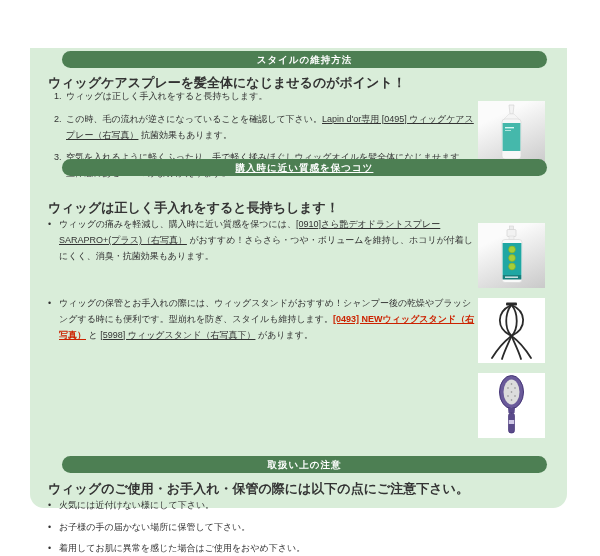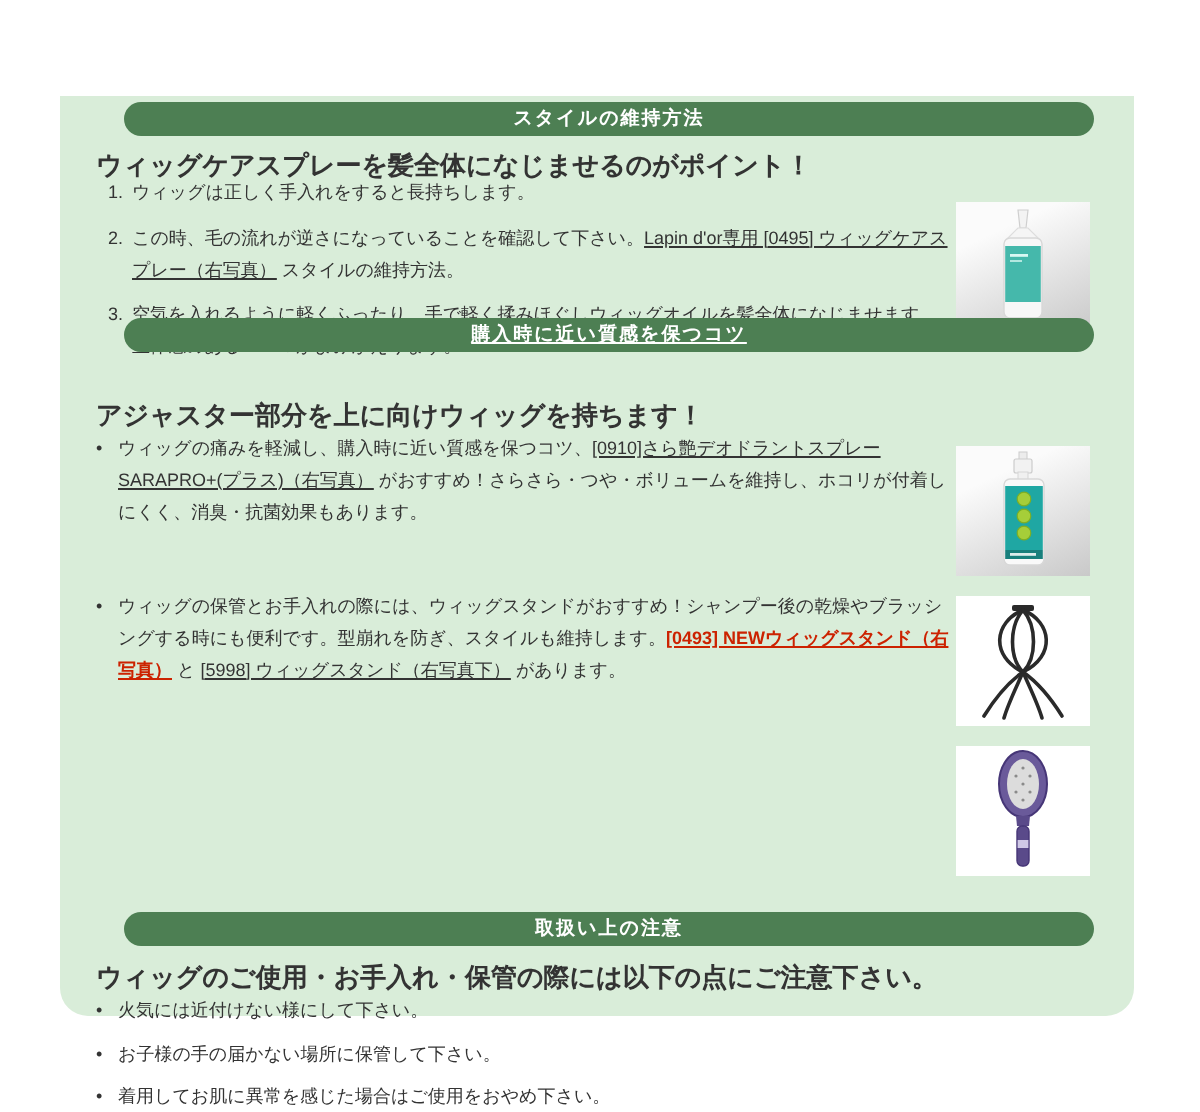--- a/index.html
+++ b/index.html
@@ -32,47 +32,47 @@
     <div class="pill" style="top:3px;">スタイルの維持方法</div>
 
     <div class="intro" style="top:26px;">ウィッグケアスプレーを髪全体になじませるのがポイント！</div>
 
     <div class="textcol" style="top:41px;">
       <ol class="steps">
         <li>
           <span>ウィッグは正しく手入れをすると長持ちします。</span>
         </li>
         <li>
-          <span>この時、毛の流れが逆さになっていることを確認して下さい。</span><a class="link">Lapin d'or専用 [0495] ウィッグケアスプレー（右写真）</a><span> スタイルの維持方法。</span>
+          <span>この時、毛の流れが逆さになっていることを確認して下さい。</span><a class="link">Lapin d'or専用 [0495] ウィッグケアスプレー（右写真）</a><span> 抗菌効果もあります。</span>
         </li>
         <li>
           <span>空気を入れるように軽くふったり、手で軽く揉みほぐしウィッグオイルを髪全体になじませます。立体感のあるパーマがよみがえります。</span>
         </li>
       </ol>
     </div>
 
     <div class="prod grad" style="top:53px;">
       <svg width="67" height="65" viewBox="0 0 67 65">
         <polygon points="31,4 36,4 35,13 32,13" fill="#f3f3f3" stroke="#cfcfcf" stroke-width="0.6"></polygon>
         <polygon points="31,13 36,13 42,19 25,19" fill="#f5f5f5" stroke="#dddddd" stroke-width="0.6"></polygon>
         <rect x="24" y="18" width="19" height="40" rx="3" fill="#f7f7f7" stroke="#d8d8d8" stroke-width="0.7"></rect>
         <rect x="24.6" y="22" width="17.8" height="28" fill="#45b8ab"></rect>
         <rect x="27" y="26" width="9" height="1.4" fill="#e8fffb" opacity="0.9"></rect>
         <rect x="27" y="29" width="6" height="1" fill="#cef2ec" opacity="0.8"></rect>
       </svg>
     </div>
 
     <div class="pill" style="top:111px;text-decoration:underline;">購入時に近い質感を保つコツ</div>
 
-    <div class="intro" style="top:151px;">アジャスター部分を上に向けウィッグを持ちます！</div>
+    <div class="intro" style="top:151px;">ウィッグは正しく手入れをすると長持ちします！</div>
 
     <div class="textcol" style="top:169px;">
       <ul class="dots">
         <li>
-          <span>ウィッグの痛みを軽減し、購入時に近い質感を保つコツ、</span><a class="link">[0910]さら艶デオドラントスプレー SARAPRO+(プラス)（右写真）</a><span> がおすすめ！さらさら・つや・ボリュームを維持し、ホコリが付着しにくく、消臭・抗菌効果もあります。</span>
+          <span>ウィッグの痛みを軽減し、購入時に近い質感を保つには、</span><a class="link">[0910]さら艶デオドラントスプレー SARAPRO+(プラス)（右写真）</a><span> がおすすめ！さらさら・つや・ボリュームを維持し、ホコリが付着しにくく、消臭・抗菌効果もあります。</span>
         </li>
       </ul>
     </div>
 
     <div class="prod grad" style="top:175px;">
       <svg width="67" height="65" viewBox="0 0 67 65">
         <rect x="31.5" y="3" width="4" height="4" fill="#ececec" stroke="#cccccc" stroke-width="0.5"></rect>
         <rect x="29" y="6.5" width="9" height="7" rx="1" fill="#f2f2f2" stroke="#cccccc" stroke-width="0.6"></rect>
         <rect x="31" y="13" width="5" height="4" fill="#f0f0f0" stroke="#d5d5d5" stroke-width="0.5"></rect>
         <rect x="24" y="16.5" width="20" height="43" rx="3" fill="#f9f9f9" stroke="#d8d8d8" stroke-width="0.7"></rect>

